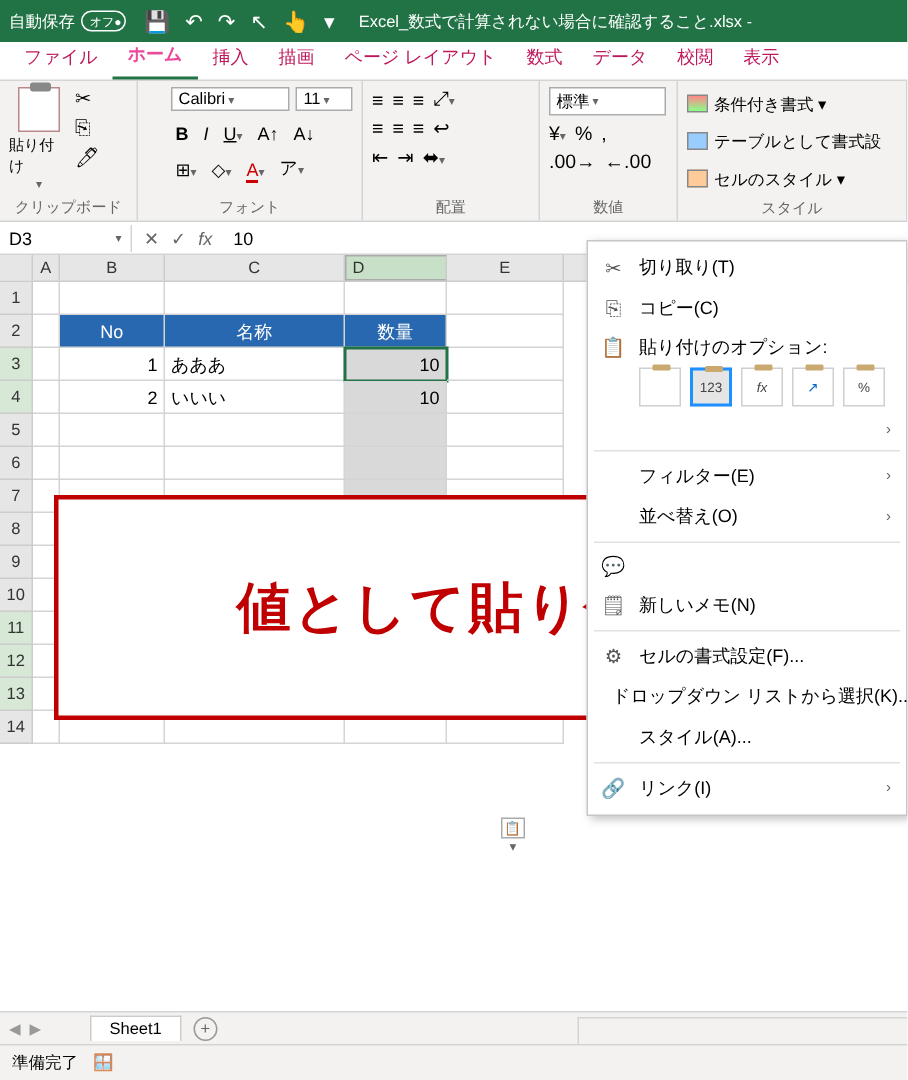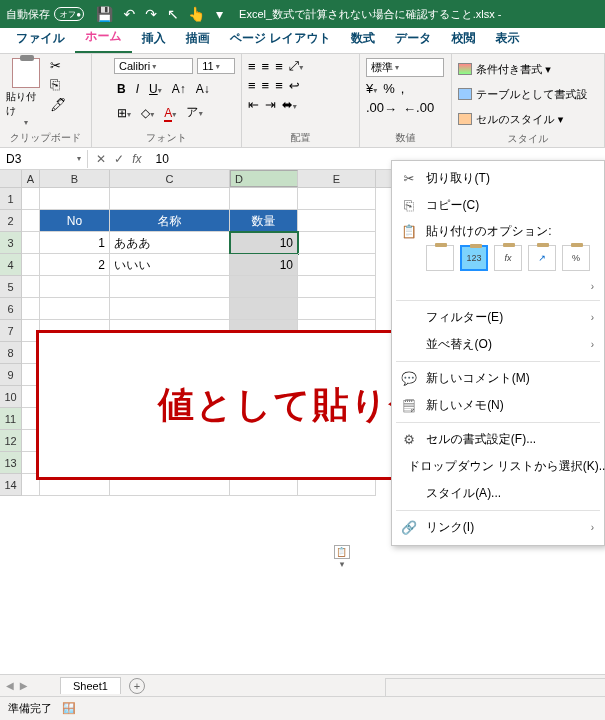--- a/index.html
+++ b/index.html
@@ -8,21 +8,21 @@
 
 .titlebar { background: #217346; color: #fff; height: 28px; display: flex; align-items: center; padding: 0 6px; font-size: 11px; }
 .titlebar .autosave { display: flex; align-items: center; gap: 4px; }
 .toggle-oval { width: 30px; height: 14px; border: 1px solid #fff; border-radius: 8px; display: inline-flex; align-items: center; justify-content: flex-end; padding: 0 2px; font-size: 8px; }
 .qat { display: flex; gap: 10px; margin: 0 12px; align-items: center; }
 .qat span { font-size: 14px; }
 .titlebar .fname { margin-left: 4px; white-space: nowrap; overflow: hidden; }
 
 
 .tabs { display: flex; background: #fff; border-bottom: 1px solid #d4d4d4; height: 26px; align-items: flex-end; padding-left: 6px; }
-.tab { padding: 4px 10px 6px; font-size: 12px; color: #0c4a6e; font-weight: bold; }
+.tab { padding: 4px 10px 6px; font-size: 12px; color: #be185d; }
 .tab.active { color: #ec4899; border-bottom: 2px solid #217346; font-weight: 600; }
 
 
 .ribbon { background: #f3f2f1; display: flex; height: 94px; border-bottom: 1px solid #d4d4d4; }
 .group { border-right: 1px solid #d4d4d4; padding: 4px 6px 2px; display: flex; flex-direction: column; justify-content: space-between; }
 .group-label { font-size: 10px; color: #666; text-align: center; margin-top: 2px; }
 .clipboard-big { display: flex; gap: 4px; }
 .paste-btn { display: flex; flex-direction: column; align-items: center; width: 40px; font-size: 10px; }
 .paste-icon { width: 28px; height: 30px; border: 1px solid #b88; background: #fff; position: relative; margin-bottom: 2px; }
 .paste-icon::before { content:""; position:absolute; top:-4px; left:7px; width:14px; height:6px; background:#888; border-radius:2px; }
@@ -77,21 +77,21 @@
 
 .ctx { position:absolute; right:0; top:160px; width:214px; background:#fff; border:1px solid #c6c6c6; box-shadow:2px 2px 6px rgba(0,0,0,0.25); padding:4px 0; font-size:12px; z-index:10; }
 .ctx .item { display:flex; align-items:center; gap:8px; padding:5px 10px 5px 8px; white-space:nowrap; }
 .ctx .ico { width:18px; text-align:center; color:#555; font-size:13px; }
 .ctx .sub { margin-left:auto; color:#666; font-size:10px; }
 .ctx .sep { height:1px; background:#e1e1e1; margin:3px 4px; }
 .ctx .label-row { padding:4px 10px 2px 8px; display:flex; align-items:center; gap:8px; }
 .paste-opts { display:flex; gap:6px; padding:3px 10px 5px 34px; }
 .paste-opt { width:28px; height:26px; border:1px solid #cfcfcf; background:#fff; display:flex; align-items:center; justify-content:center; font-size:9px; color:#444; position:relative; }
 .paste-opt .clip { position:absolute; top:-3px; left:8px; width:12px; height:4px; background:#c9a96e; border-radius:1px; }
-.paste-opt.hl { border:2px solid #1e90ff; background:#7dd3fc; }
+.paste-opt.hl { border:2px solid #1e90ff; background:#e5e5e5; }
 
 .paste-indicator { position:absolute; left:334px; top:545px; width:16px; height:14px; border:1px solid #aaa; background:#fff; font-size:9px; text-align:center; line-height:12px; color:#666; }
 
 .scroll-h { position:absolute; bottom:24px; right:0; width:220px; height:18px; background:#f3f2f1; border-top:1px solid #d4d4d4; border-left:1px solid #d4d4d4; }
 </style>
 </head>
 <body>
 
 <div class="titlebar">
   <div class="autosave">
@@ -423,21 +423,20 @@
       <span class="sub">›</span>
     </div>
   <div class="item">
       <span class="ico"></span>
       <span>並べ替え(O)</span>
       <span class="sub">›</span>
     </div>
   <div class="sep"></div>
   <div class="item">
       <span class="ico">💬</span>
-      <span>新しいコメント(M)</span>
     </div>
   <div class="item">
       <span class="ico">🗒</span>
       <span>新しいメモ(N)</span>
     </div>
   <div class="sep"></div>
   <div class="item">
       <span class="ico">⚙</span>
       <span>セルの書式設定(F)...</span>
     </div>

